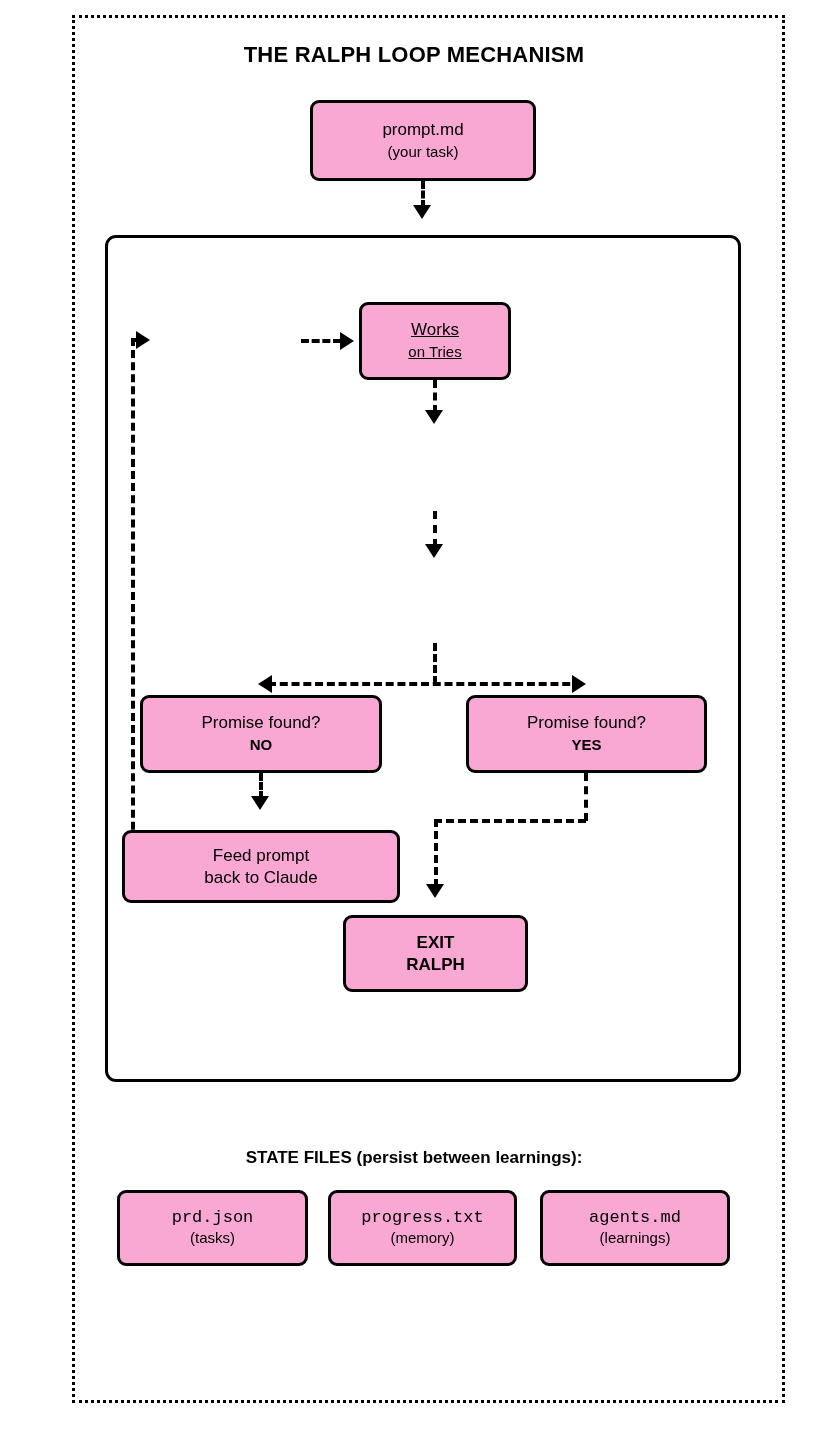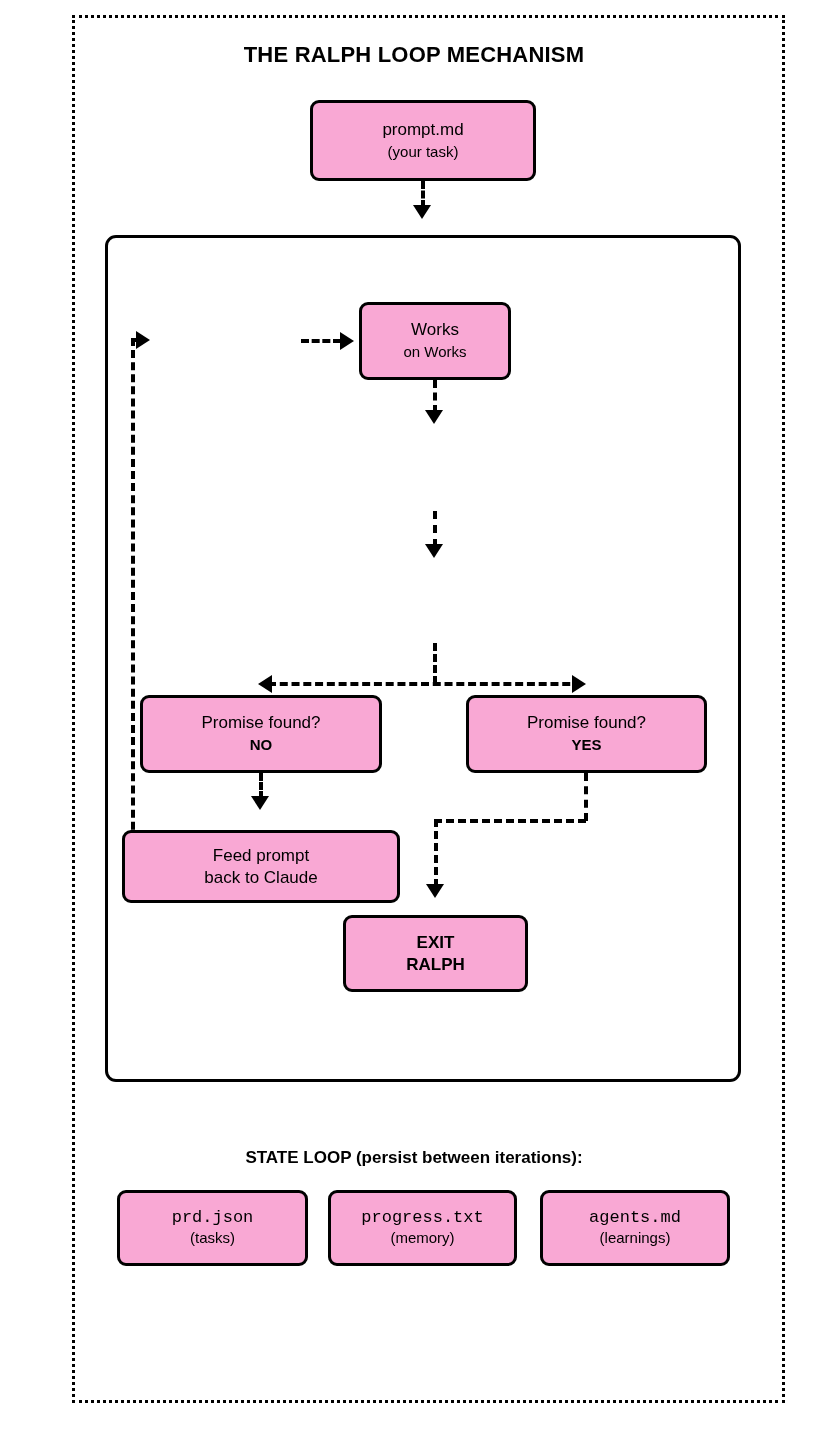--- a/index.html
+++ b/index.html
@@ -67,23 +67,23 @@
   <div class="vline" style="left:131px;top:338px;height:528px;"></div>
   <div class="hline" style="left:131px;top:338px;width:12px;"></div>
   <div class="arrow-right" style="left:136px;top:331px;"></div>
 
   <div class="hline" style="left:131px;top:864px;width:30px;"></div>
 
 
   <div class="hline" style="left:301px;top:339px;width:40px;"></div>
   <div class="arrow-right" style="left:340px;top:332px;"></div>
 
-  <div class="node" style="left:359px;top:302px;width:152px;height:78px;">
+  <div class="node" style="left:359px;top:302px;width:152px;height:78px;text-decoration:underline;">
     <div class="l1">Works</div>
-    <div class="l2">on Works</div>
+    <div class="l2">on Tries</div>
   </div>
 
   <div class="vline" style="left:433px;top:380px;height:33px;"></div>
   <div class="arrow-down" style="left:425px;top:410px;"></div>
 
 
   <div class="vline" style="left:433px;top:511px;height:36px;"></div>
   <div class="arrow-down" style="left:425px;top:544px;"></div>
 
 
@@ -113,21 +113,21 @@
   <div class="node" style="left:122px;top:830px;width:278px;height:73px;">
     <div class="l1">Feed prompt</div>
     <div class="l1">back to Claude</div>
   </div>
 
   <div class="node" style="left:343px;top:915px;width:185px;height:77px;">
     <div class="l1 b">EXIT</div>
     <div class="l1 b">RALPH</div>
   </div>
 
-  <div class="title" id="state-title">STATE LOOP (persist between iterations):</div>
+  <div class="title" id="state-title">STATE FILES (persist between learnings):</div>
 
   <div class="node" style="left:328px;top:1190px;width:189px;height:76px;">
     <div class="mono">progress.txt</div>
     <div class="l2">(memory)</div>
   </div>
 
   <div class="node" style="left:117px;top:1190px;width:191px;height:76px;">
     <div class="mono">prd.json</div>
     <div class="l2">(tasks)</div>
   </div>

